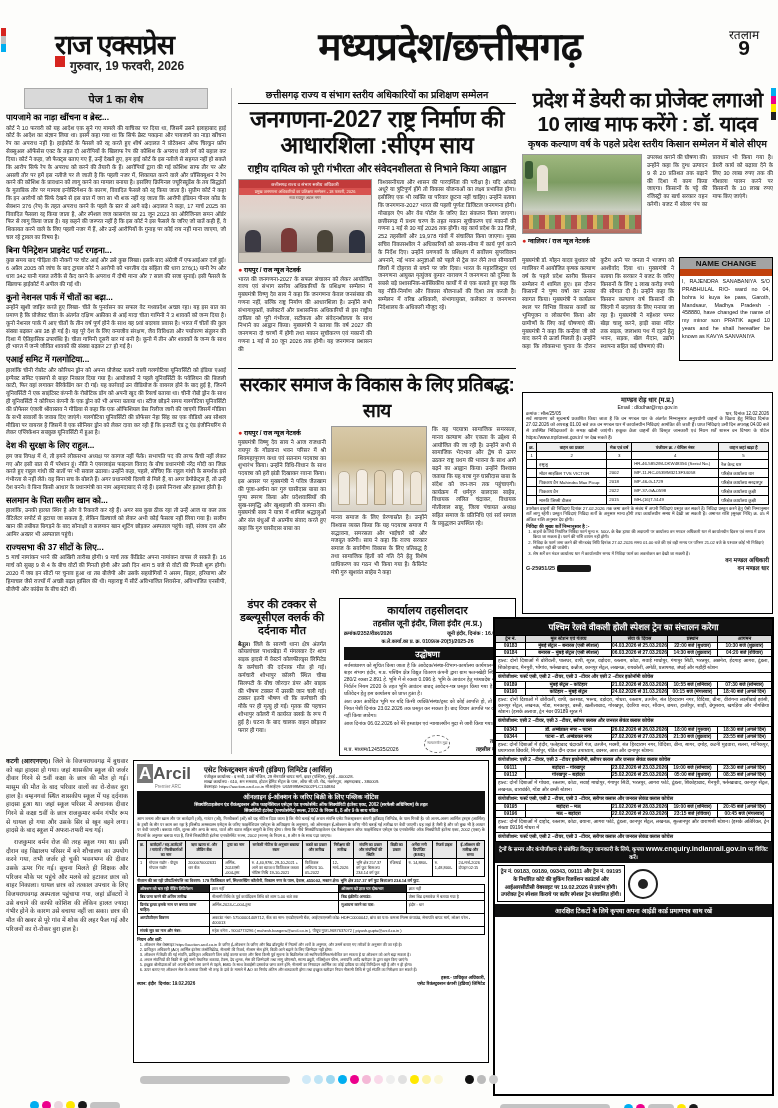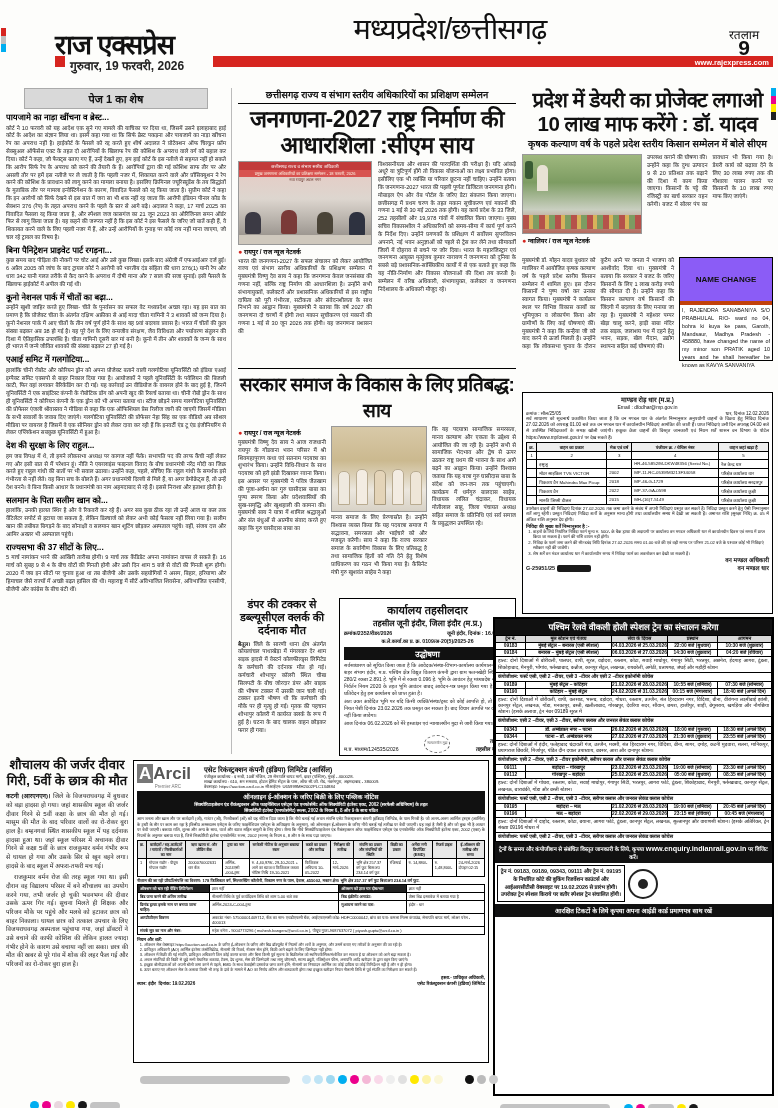--- a/index.html
+++ b/index.html
@@ -34,59 +34,56 @@
       <div style="height:8px;background:#00aef0"></div>
   </div>
   <div class="abs" style="left:771px;top:88px;width:5px">
     <div style="height:8px;background:#00aef0"></div>
       <div style="height:8px;background:#ec008c"></div>
       <div style="height:8px;background:#ffe800"></div>
       <div style="height:8px;background:#222"></div>
   </div>
 
   <div class="abs" style="left:55px;top:25px;width:180px;font-size:27px;font-weight:bold;letter-spacing:-1px">राज एक्सप्रेस</div>
-  <div class="abs ctr" style="left:250px;top:8px;width:400px;font-size:29px;font-weight:normal;letter-spacing:-1px">मध्यप्रदेश/छत्तीसगढ़</div>
+  <div class="abs ctr" style="left:250px;top:18px;width:400px;font-size:39px;font-weight:bold;letter-spacing:-1px">मध्यप्रदेश/छत्तीसगढ़</div>
   <div class="abs ctr" style="left:715px;top:26px;width:58px;font-size:12px;font-weight:normal">रतलाम</div>
   <div class="abs ctr" style="left:715px;top:36px;width:58px;font-size:21px;font-weight:bold">9</div>
   <div class="abs" style="left:55px;top:56px;width:10px;height:11px;background:#d6251f"></div>
   <div class="abs" style="left:70px;top:57px;width:140px;font-size:12px;font-weight:bold;color:#222">गुरुवार, 19 फरवरी, 2026</div>
-  <div class="abs red" style="left:213px;top:56px;width:560px;height:11px">
-    <span class="abs" style="right:4px;top:1.5px;font-size:7.5px;font-weight:bold">www.rajexpress.com</span>
-  </div>
 
   <div class="abs" style="left:6px;top:88px;width:226px;height:666px;overflow:hidden;border-right:1px solid #bbb;padding-right:5px">
     <div class="ctr b" style="background:#d9d9d9;border:1px solid #aaa;font-size:11px;padding:2px 0;margin:0 18px 2px">पेज 1 का शेष</div>
     <div class="bh">पायजामे का नाड़ा खींचना व ब्रेस्ट...</div>
     <div class="bd">कोर्ट ने 10 फरवरी को यह आदेश एक सुने गए मामले की याचिका पर दिया था, जिसमें उसने इलाहाबाद हाई कोर्ट के आदेश का संज्ञान लिया था। इसमें कहा गया था कि सिर्फ ब्रेस्ट पकड़ना और पायजामे का नाड़ा खींचना रेप का अपराध नहीं है। हाईकोर्ट के फैसले को रद्द करते हुए शीर्ष अदालत ने प्रोटेक्शन ऑफ चिल्ड्रन फ्रॉम सेक्सुअल ऑफेंसेस एक्ट के तहत दो आरोपियों के खिलाफ रेप की कोशिश के अपराध वाले वर्ग को बहाल कर दिया। कोर्ट ने कहा, जो फैक्ट्स बताए गए हैं, उन्हें देखते हुए, हम हाई कोर्ट के इस नतीजे से सहमत नहीं हो सकते कि आरोप सिर्फ रेप के अपराध को करने की तैयारी के हैं। आरोपियों द्वारा की गई कोशिश साफ तौर पर और असली तौर पर हमें इस नतीजे पर ले जाती है कि पहली नजर में, शिकायत करने वाले और प्रॉसिक्यूशन ने रेप करने की कोशिश के प्रावधान को लागू करने का मामला बनाया है। इसलिए क्रिमिनल ज्यूरिस्प्रूडेंस के तय सिद्धांतों के मुताबिक तौर पर मामला इन्वेस्टिगेशन के कारण, विवादित फैसले को रद्द किया जाता है। सुप्रीम कोर्ट ने कहा कि इन आरोपों को सिर्फ देखने से इस बात में जरा सा भी शक नहीं रह जाता कि आरोपी इंडियन पीनल कोड के सेक्शन 376 (रेप) के तहत अपराध करने के पहले के स्तर से आगे बढ़े। अदालत ने कहा, 17 मार्च 2025 का विवादित फैसला रद्द किया जाता है, और स्पेशल जज कासगंज का 21 जून 2023 का ओरिजिनल समन ऑर्डर फिर से लागू किया जाता है। यह कहने की जरूरत नहीं है कि इस कोर्ट ने इस फैसले के जरिए जो बातें कही हैं, वे शिकायत करने वाले के लिए पहली नजर में हैं, और उन्हें आरोपियों के गुनाह पर कोई राय नहीं माना जाएगा, जो चल रहे ट्रायल का विषय है।</div>
     <div class="bh">बिना पैनिट्रेशन प्राइवेट पार्ट रगड़ना...</div>
     <div class="bd">कुछ समय बाद पीड़िता की नौकरी पर चोट आई और उसे कुछ लिखा। इसके बाद अंग्रेजी में एफआईआर दर्ज हुई। 6 अप्रैल 2005 को जांच के बाद ट्रायल कोर्ट ने आरोपी को भारतीय दंड संहिता की धारा 376(1) यानी रेप और धारा 342 यानी गलत तरीके से कैद करने के अपराध में दोषी माना और 7 साल की सजा सुनाई। इसी फैसले के खिलाफ हाईकोर्ट में अपील की गई थी।</div>
     <div class="bh">कूनो नेशनल पार्क में चीतों का बढ़ा...</div>
     <div class="bd">उन्होंने खुशी जाहिर करते हुए लिखा- चीते के पुनर्वसन का सफल वेट मध्यप्रदेश अच्छा रहा। यह इस बात का प्रमाण है कि प्रोजेक्ट चीता के अंतर्गत दक्षिण अफ्रीका से आई मादा चीता गामिनी ने 3 शावकों को जन्म दिया है। कूनो नेशनल पार्क में आए चीतों के तीन वर्ष पूर्ण होने के साथ यह 9वां बदलाव प्रवास है। भारत में चीतों की कुल संख्या बढ़कर अब 38 हो गई है। यह पूरे देश के लिए वन्यजीव संरक्षण, जैव विविधता और पर्यावरण संतुलन की दिशा में ऐतिहासिक उपलब्धि है। चीता गामिनी दूसरी बार मां बनी है। कूनो में तीन और शावकों के जन्म के साथ ही भारत में जन्मे जीवित शावकों की संख्या बढ़कर 27 हो गई है।</div>
     <div class="bh">एआई समिट में गलगोटिया...</div>
     <div class="bd">हालांकि चीनी रोबोट और कोरियन ड्रोन को अपना प्रोजेक्ट बताने वाली गलगोटिया यूनिवर्सिटी को इंडिया एआई इम्पैक्ट समिट एक्सपो से बाहर निकाल दिया गया है। आयोजकों ने पहले यूनिवर्सिटी के पवेलियन की बिजली काटी, फिर वहां लगाकर बैरिकेडिंग कर दी गई। यह कार्रवाई उन वीडियोज के वायरल होने के बाद हुई है, जिनमें यूनिवर्सिटी ने एक साइंटिस्ट कंपनी के रोबोटिक डॉग को अपनी खुद की रिसर्च बताया था। चीनी रोबो ड्रोन के साथ ही यूनिवर्सिटी ने कोरियन कंपनी के एक ड्रोन को भी अपना बताया था। स्टीज छोड़ने समय गलगोटिया यूनिवर्सिटी की प्रोफेसर एंजली श्रीवास्तव ने मीडिया से कहा कि एक ऑफिशियल प्रेस रिलीज जारी की जाएगी जिसमें मीडिया के सभी सवालों के जवाब दिए जाएंगे। गलगोटिया यूनिवर्सिटी की प्रोफेसर नेहा सिंह का एक वीडियो अब सोशल मीडिया पर वायरल है जिसमें वे एक सीनियर ड्रोन को लेकर दावा कर रही हैं कि इनवर्टी एंड टू एंड इंजीनियरिंग से लेकर एप्लिकेशन सबकुछ यूनिवर्सिटी में हुआ है।</div>
     <div class="bh">देश की सुरक्षा के लिए राहुल...</div>
     <div class="bd">हम जब विपक्ष में थे, तो हमने लोकसभा अध्यक्ष पर कागज नहीं फेंके। सभापति पद की तरफ कैंची नहीं लेकर गए और इसी बात से मैं परेशान हूं। नीति ने एयरलाइंस फाइनल विवाद के बीच प्रधानमंत्री नरेंद्र मोदी का जिक्र करते हुए राहुल गांधी की बातों पर भी सवाल उठाया। उन्होंने कहा, पहले, सोचिए कि राहुल गांधी के समर्थक इसे गंभीरता से नहीं लेते। वह बिना सच के बोलते हैं। अगर प्रधानमंत्री दिल्ली से मिले हैं, या अगर डेमोक्रेट्स हैं, तो उन्हें देश बनने। वे बिना किसी आधार के प्रधानमंत्री का नाम अहमदाबाद से रहे हैं। इससे निराशा और हताशा होती है।</div>
     <div class="bh">सलमान के पिता सलीम खान को...</div>
     <div class="bd">हालांकि, उनकी हालत स्थिर है और वे रिकवरी कर रहे हैं। अगर सब कुछ ठीक रहा तो उन्हें आज या कल तक वेंटिलेटर सपोर्ट से हटाया जा सकता है, लेकिन डिस्चार्ज को लेकर अभी कोई फैसला नहीं लिया गया है। सलीम खान की तबीयत बिगड़ने के बाद सोनाक्षी व सलमान खान शूटिंग छोड़कर अस्पताल पहुंचे। वहीं, संजय दत्त और आमिर अख्तर भी अस्पताल पहुंचे।</div>
     <div class="bh">राज्यसभा की 37 सीटों के लिए...</div>
     <div class="bd">5 मार्च नामांकन भरने की आखिरी तारीख होगी। 9 मार्च तक कैंडिडेट अपना नामांकन वापस ले सकते हैं। 16 मार्च को सुबह 9 से 4 के बीच वोटों की गिनती होगी और उसी दिन शाम 5 बजे से वोटों की गिनती शुरू होगी। 2020 में जब इन सीटों पर चुनाव हुआ था तब बीजेपी और उसके सहयोगियों ने असम, बिहार, हरियाणा और हिमाचल जैसे राज्यों में अच्छी बढ़त हासिल की थी। महाराष्ट्र में सीटें अविभाजित शिवसेना, अविभाजित एनसीपी, बीजेपी और कांग्रेस के बीच बंटी थीं।</div>
   </div>
 
   <div class="abs" style="left:6px;top:757px;width:122px;height:346px;overflow:hidden">
-    <div class="ctr b" style="font-size:13px;line-height:1.2;margin-bottom:4px">शौचालय की जर्जर दीवार गिरी, 5वीं के छात्र की मौत</div>
     <div class="bd" style="font-size:6.2px">
       <span class="b">कटनी (आरएनएन)।</span>
       <span>जिले के विजयराघवगढ़ में बुधवार को बड़ा हादसा हो गया। जहां शासकीय स्कूल की जर्जर दीवार गिरने से 5वीं कक्षा के छात्र की मौत हो गई। मासूम की मौत के बाद परिवार वालों का रो-रोकर बुरा हाल है। बम्हनगवां स्थित शासकीय स्कूल में यह दर्दनाक हादसा हुआ था। जहां स्कूल परिसर में अचानक दीवार गिरने से कक्षा 5वीं के छात्र राजकुमार बर्मन गंभीर रूप से घायल हो गया और उसके सिर से खून बहने लगा। हादसे के बाद स्कूल में अफरा-तफरी मच गई।</span>
     </div>
     <div class="bd" style="font-size:6.2px;margin-top:3px;text-indent:8px">राजकुमार बर्मन रोज की तरह स्कूल गया था। इसी दौरान वह विद्यालय परिसर में बने शौचालय का उपयोग करने गया, तभी जर्जर हो चुकी भवनभग्न की दीवार उसके ऊपर गिर गई। सूचना मिलते ही शिक्षक और परिजन मौके पर पहुंचे और मलबे को हटाकर छात्र को बाहर निकाला। घायल छात्र को तत्काल उपचार के लिए विजयराघवगढ़ अस्पताल पहुंचाया गया, जहां डॉक्टरों ने उसे बचाने की काफी कोशिश की लेकिन हालत ज्यादा गंभीर होने के कारण उसे बचाया नहीं जा सका। छात्र की मौत की खबर से पूरे गांव में शोक की लहर फैल गई और परिजनों का रो-रोकर बुरा हाल है।</div>
   </div>
 
   <div class="abs" style="left:238px;top:88px;width:278px">
     <div class="ctr b" style="font-size:9.5px;border-bottom:1px solid #000;padding-bottom:2px">छत्तीसगढ़ राज्य व संभाग स्तरीय अधिकारियों का प्रशिक्षण सम्मेलन</div>
     <div class="ctr b" style="font-size:23px;line-height:1.12;margin:3px 0 2px;letter-spacing:-0.5px">जनगणना-2027 राष्ट्र निर्माण की आधारशिला :सीएम साय</div>
+    <div class="ctr b" style="font-size:10px;margin-bottom:4px">राष्ट्रीय दायित्व को पूरी गंभीरता और संवेदनशीलता से निभाने किया आह्वान</div>
     <div style="display:flex;gap:6px;height:188px;overflow:hidden">
       <div style="width:134px">
         <div class="photo" style="width:134px;height:84px;background:linear-gradient(180deg,#e8c9c2 0%,#ddd6cf 45%,#b9b3ac 70%,#8d8781 100%)">
           <div style="background:#c23b3b;color:#fff;font-size:4.5px;text-align:center;padding:1px 0">छत्तीसगढ़ राज्य व संभाग स्तरीय अधिकारी</div>
           <div style="background:#d8524f;color:#ffe;font-size:4px;text-align:center;padding:1px 0">प्रमुख जनगणना अधिकारियों का प्रशिक्षण सम्मेलन - 18 फरवरी, 2026</div>
           <div style="color:#5c2c22;font-size:4px;text-align:center">नवा रायपुर अटल नगर</div>
           <div style="position:absolute;bottom:10px;left:6px;width:16px;height:22px;border-radius:7px 7px 2px 2px;background:#3c3a44"></div>
           <div style="position:absolute;bottom:10px;left:42px;width:16px;height:24px;border-radius:7px 7px 2px 2px;background:#7a3a38"></div>
           <div style="position:absolute;bottom:10px;left:78px;width:16px;height:22px;border-radius:7px 7px 2px 2px;background:#4a4438"></div>
           <div style="position:absolute;bottom:8px;left:110px;width:16px;height:24px;border-radius:7px 7px 2px 2px;background:#2e3240"></div>
@@ -257,21 +254,21 @@
           <div style="position:absolute;top:6px;left:2px;width:8px;height:18px;background:#395a33;border-radius:3px"></div>
           <div style="position:absolute;bottom:4px;left:0;right:0;height:14px;background:repeating-linear-gradient(90deg,#b5524a 0 6px,#d8b25a 6px 10px,#7d9c62 10px 16px)"></div>
         </div>
         <div class="cap"><span class="dot">●</span> <span>ग्वालियर / राज न्यूज नेटवर्क</span></div>
       </div>
       <div class="bd" style="flex:1;column-count:2;column-gap:5px">उपलब्ध कराने की घोषणा की। उन्होंने कहा कि दुग्ध उत्पादन 9 से 20 प्रतिशत तक बढ़ाने की दिशा में काम किया जाएगा। किसानों के पट्टे की रजिस्ट्री का खर्च सरकार वहन करेगी। बजट में सोलर पंप का प्रावधान भी किया गया है। डेयरी कार्य को बढ़ावा देने के लिए 30 लाख रुपए तक की गौशाला पालन करने पर किसानों के 10 लाख रुपए माफ किए जाएंगे।</div>
     </div>
     <div style="display:flex;gap:5px;height:128px;overflow:hidden;margin-top:3px">
       <div class="bd" style="width:152px;column-count:2;column-gap:5px">मुख्यमंत्री डॉ. मोहन यादव बुधवार को ग्वालियर में आयोजित कृषक कल्याण वर्ष के पहले प्रदेश स्तरीय किसान सम्मेलन में शामिल हुए। इस दौरान किसानों ने पुष्प वर्षा कर उनका स्वागत किया। मुख्यमंत्री ने कार्यक्रम स्थल पर विभिन्न विकास कार्यों का भूमिपूजन व लोकार्पण किया और ग्रामीणों के लिए कई घोषणाएं कीं। मुख्यमंत्री ने कहा कि कन्हैया जी को याद करने से ऊर्जा मिलती है। उन्होंने कहा कि लोकसभा चुनाव के दौरान कुटैम आने पर जनता ने भाजपा को आशीर्वाद दिया था। मुख्यमंत्री ने बताया कि सरकार ने बजट के जरिए किसानों के लिए 1 लाख करोड़ रुपये की सौगात दी है। उन्होंने कहा कि किसान कल्याण वर्ष किसानों की जिंदगी में बदलाव के लिए मनाया जा रहा है। मुख्यमंत्री ने महेश्वर पम्पर खेड़ा चालू करने, हाड़ी बाबा मंदिर तक सड़क, जलाशय पथ में दहने हेतु भवन, सड़क, खेल मैदान, उद्योग स्थापना सहित कई घोषणाएं कीं।</div>
       <div class="box" style="flex:1;height:104px">
-        <div class="ctr b" style="background:#8b5cf6;font-size:8px;padding:17px 0;border-bottom:4px solid #c2410c">NAME CHANGE</div>
+        <div class="ctr b" style="background:#a3a3a3;font-size:8px;padding:1px 0;border-bottom:7px solid #c2410c">NAME CHANGE</div>
         <div style="font-size:5.4px;line-height:1.45;padding:2px;text-align:justify">I, RAJENDRA SANABANIYA S/O PRABHULAL R/O- ward no 04, bohra ki kuya ke pass, Garoth, Mandsaur, Madhya Pradesh - 458880, have changed the name of my minor son PRATIK aged 10 years and he shall hereafter be known as KAVYA SANVANIYA</div>
       </div>
     </div>
   </div>
 
   <div class="abs box" style="left:522px;top:392px;width:251px;height:222px;padding:2px 3px;overflow:hidden">
     <div class="ctr b" style="font-size:6.5px">माण्डव रोड़ धार (म.प्र.)</div>
     <div class="ctr" style="font-size:5px">Email : dfodhar@mp.gov.in</div>
     <div style="display:flex;justify-content:space-between;font-size:4.6px">
       <span>क्रमांक : सील/25/05</span>

